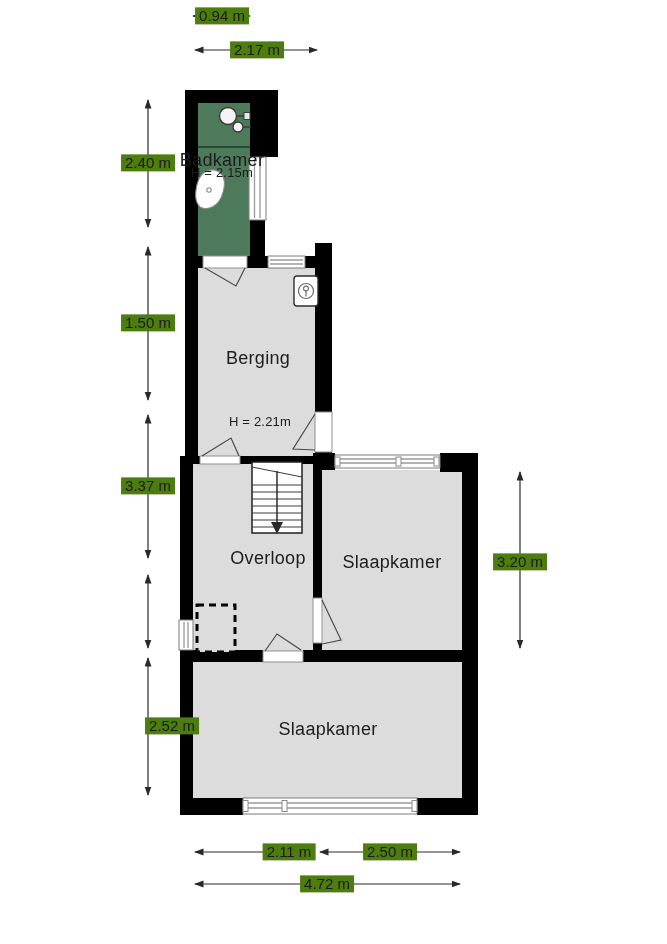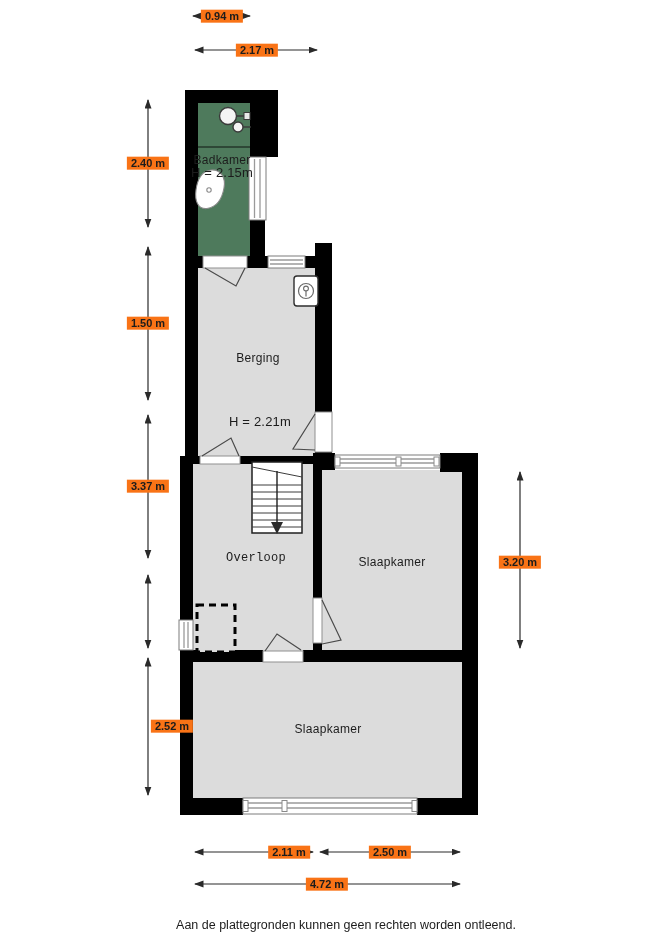--- a/index.html
+++ b/index.html
@@ -18,24 +18,24 @@
   .dim{stroke:var(--dim-line,#2a2a2a);stroke-width:1.2;fill:none;}
   .dimhead{fill:var(--dim-line,#2a2a2a);}
   .stairbox{fill:#fff;stroke:#1f1f1f;stroke-width:1.5;}
   .stairline{stroke:#3c3c3c;stroke-width:1;fill:none;}
   .stairarrow{stroke:#1f1f1f;stroke-width:1.4;fill:none;}
   .fix{fill:#f4f4f4;stroke:#3a3a3a;stroke-width:1.4;}
   .fixthin{fill:#fff;stroke:#8a8a8a;stroke-width:1.1;}
   .hatch{fill:var(--room-fill,#dcdcdc);stroke:#000;stroke-width:3;stroke-dasharray:7 5;}
   
   .lbl{position:absolute;transform:translate(-50%,-50%);white-space:nowrap;
-       color:var(--text,#1c1c1c);font-size:12px;letter-spacing:.3px;}
+       color:var(--text,#1c1c1c);font-size:18px;letter-spacing:.3px;}
   .sub{font-size:13px;letter-spacing:.2px;}
   .dimlbl{position:absolute;transform:translate(-50%,-50%);white-space:nowrap;
-          color:var(--text,#1c1c1c);font-size:11px;background:#f97316;padding:0 4px;line-height:1.15;font-weight:bold;}
+          color:var(--text,#1c1c1c);font-size:15px;background:#4d7c0f;padding:0 4px;line-height:1.15;}
   .footer{position:absolute;transform:translate(-50%,-50%);white-space:nowrap;
           color:var(--text,#1c1c1c);font-size:12.5px;}
 </style>
 </head>
 <body>
 
 <div class="canvas">
 
   <svg width="667" height="944" viewBox="0 0 667 944">
     <defs>
@@ -176,30 +176,29 @@
       <line class="dim" x1="195" y1="884" x2="460" y2="884" marker-start="url(#ah)" marker-end="url(#ah)"></line>
     </g>
   </svg>
 
   <div class="lbl" style="left:222px;top:160px;">Badkamer</div>
   <div class="lbl sub" style="left:222px;top:172px;">H = 2.15m</div>
 
   <div class="lbl" style="left:258px;top:358px;">Berging</div>
   <div class="lbl sub" style="left:260px;top:377px;margin-top:44px;">H = 2.21m</div>
 
-  <div class="lbl" style="left:256px;top:558px;font-family:Liberation Mono, monospace;">Overloop</div>
+  <div class="lbl" style="left:268px;top:558px;">Overloop</div>
   <div class="lbl" style="left:392px;top:562px;">Slaapkamer</div>
   <div class="lbl" style="left:328px;top:729px;">Slaapkamer</div>
 
   <div class="dimlbl" style="left:222px;top:16px;">0.94 m</div>
   <div class="dimlbl" style="left:257px;top:50px;">2.17 m</div>
   <div class="dimlbl" style="left:148px;top:163px;">2.40 m</div>
   <div class="dimlbl" style="left:148px;top:323px;">1.50 m</div>
   <div class="dimlbl" style="left:148px;top:486px;">3.37 m</div>
   <div class="dimlbl" style="left:148px;top:726px;margin-left:24px;">2.52 m</div>
   <div class="dimlbl" style="left:520px;top:562px;">3.20 m</div>
   <div class="dimlbl" style="left:253px;top:852px;margin-left:36px;">2.11 m</div>
   <div class="dimlbl" style="left:390px;top:852px;">2.50 m</div>
   <div class="dimlbl" style="left:327px;top:884px;">4.72 m</div>
 
-  <div class="footer" style="left:346px;top:925px;">Aan de plattegronden kunnen geen rechten worden ontleend.</div>
 
 </div>
 
 </body></html>

